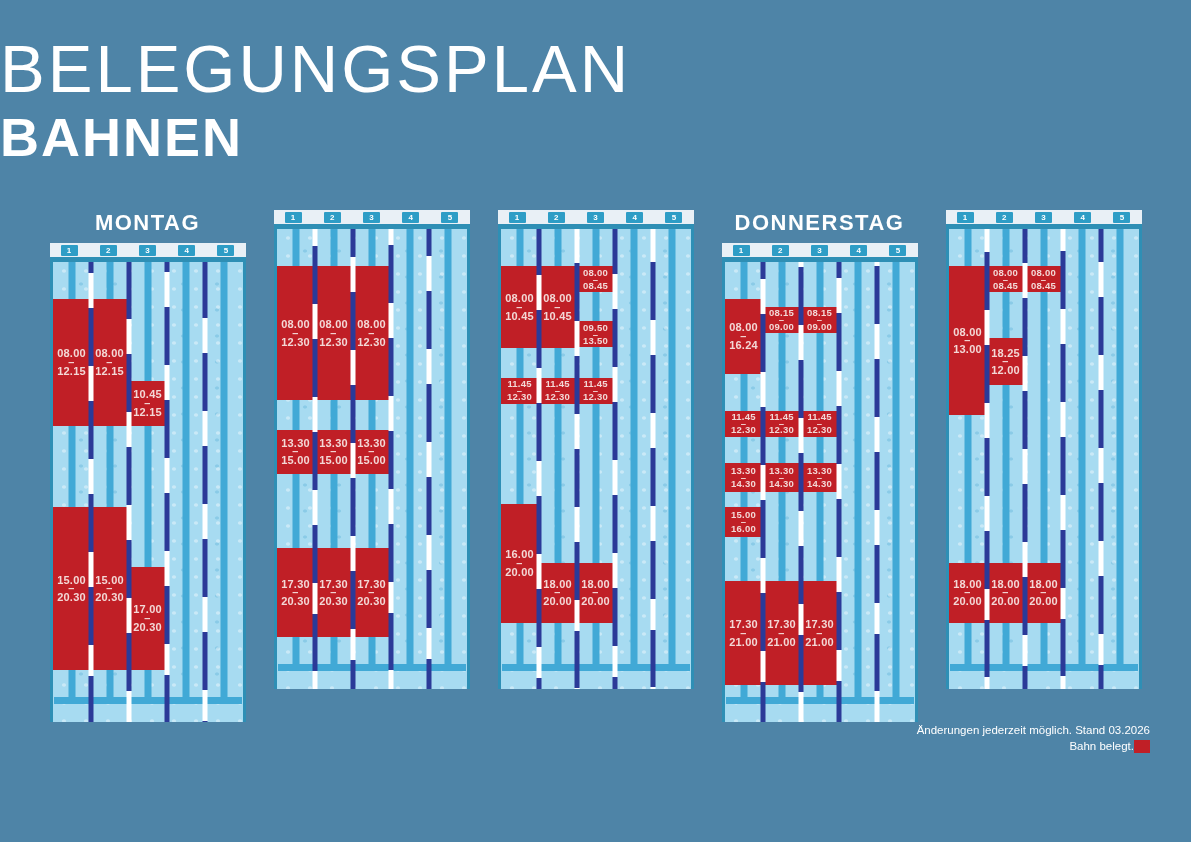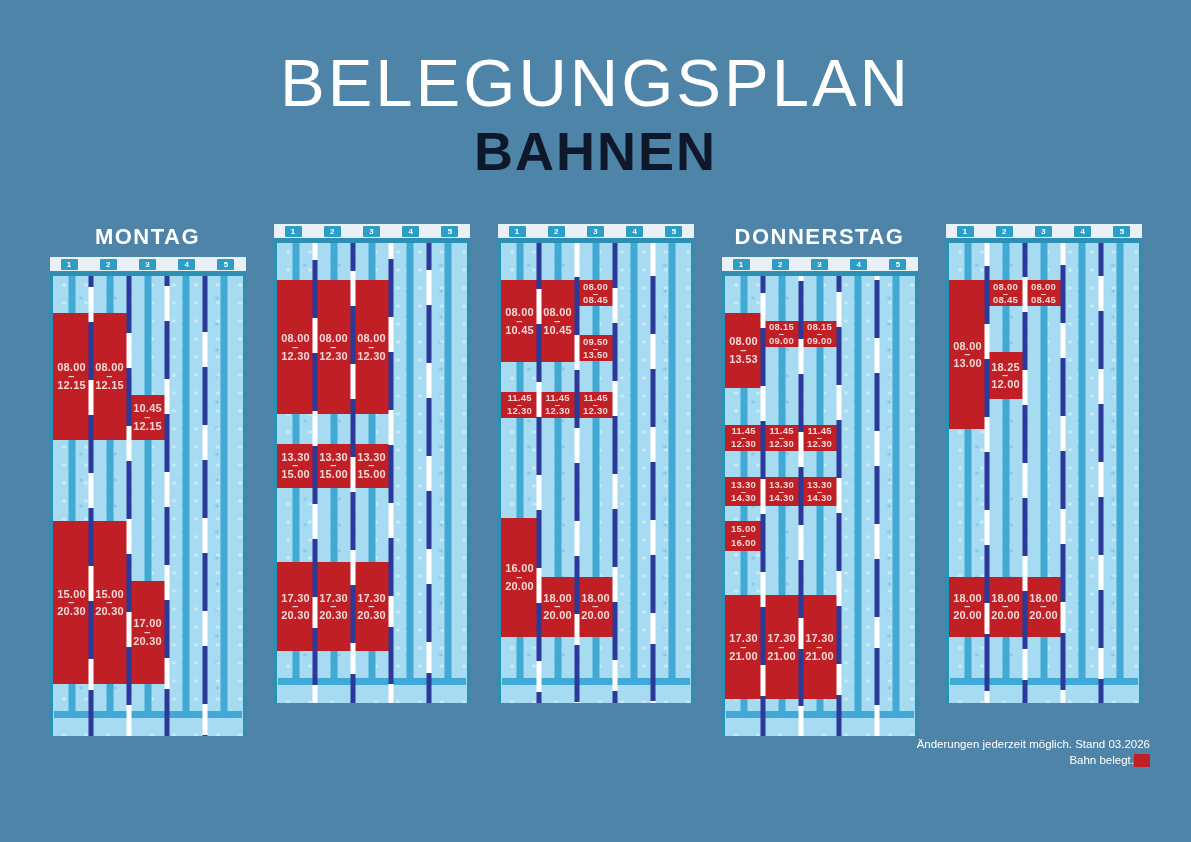--- a/index.html
+++ b/index.html
@@ -14,28 +14,28 @@
     --block-text:#f3d8d6;
   }
   *{margin:0;padding:0;box-sizing:border-box;}
   html,body{width:1191px;height:842px;overflow:hidden;}
   body{
     background:var(--bg);
     font-family:"Liberation Sans", sans-serif;
     color:#fff;
     position:relative;
   }
-  header{ text-align:center; padding-top:48px; }
+  header{ text-align:left; padding-top:34px; }
   h1{
     font-size:67px; font-weight:400; letter-spacing:3px;
     color:#fff; line-height:1.05;
   }
   h2{
     font-size:54px; font-weight:700; letter-spacing:2px;
-    color:#0f172a; margin-top:6px; line-height:1.0;
+    color:#ffffff; margin-top:6px; line-height:1.0;
   }
   .days{
     display:flex; gap:28px; justify-content:center;
     margin-top:46px;
   }
   .day{ width:196px; }
   .day-title{
     text-align:center; font-size:22px; font-weight:700;
     letter-spacing:1.5px; height:27px; margin-bottom:6px;
   }
@@ -377,21 +377,21 @@
           <div class="lane-tbar" style="left: 70%;"></div>
           <div class="lane-line" style="left: 90%;"></div>
           <div class="lane-tbar" style="left: 90%;"></div>
           <div class="rope" style="left: 20%; background-position-y: -41px;"></div>
           <div class="rope" style="left: 40%; background-position-y: -88px;"></div>
           <div class="rope" style="left: 60%; background-position-y: -42px;"></div>
           <div class="rope" style="left: 80%; background-position-y: -89px;"></div>
           <div class="block" style="left: 0%; width: 20%; top: 37.1px; height: 74.2px;">
             <span>08.00</span>
             <span class="dash">–</span>
-            <span>13.53</span>
+            <span>16.24</span>
           </div>
           <div class="block small" style="left: 20%; width: 20%; top: 44.5px; height: 26px;">
             <span>08.15</span>
             <span class="dash">–</span>
             <span>09.00</span>
           </div>
           <div class="block small" style="left: 40%; width: 20%; top: 44.5px; height: 26px;">
             <span>08.15</span>
             <span class="dash">–</span>
             <span>09.00</span>

